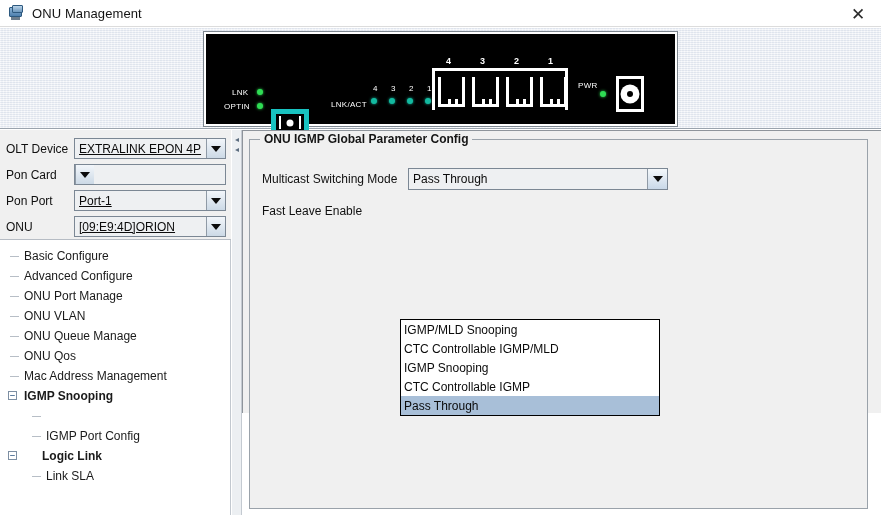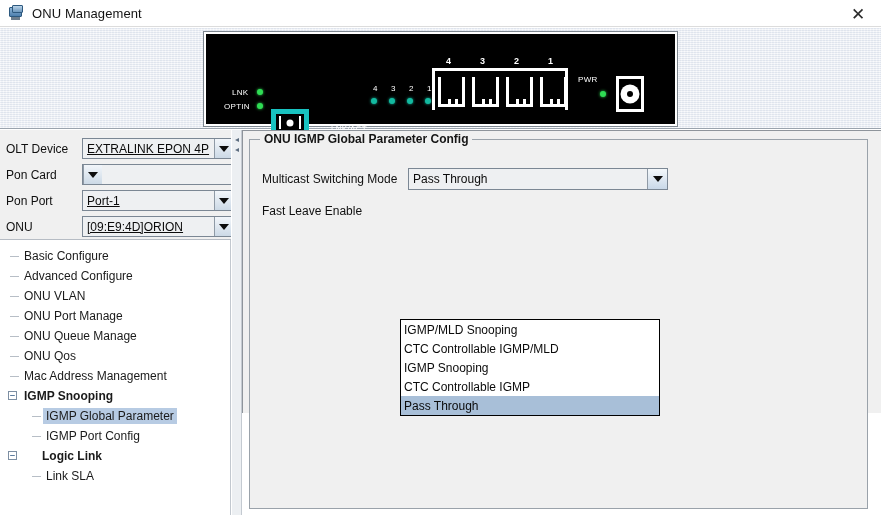--- a/index.html
+++ b/index.html
@@ -200,21 +200,21 @@
   }
   .form-box {
     position: absolute; left: 0; top: 0;
     width: 231px; height: 110px;
     background: #f0f0f0;
     border-bottom: 1px solid #b6bcc4;
   }
   .frow {
     position: absolute; left: 6px;
     height: 21px;
-    display: flex; align-items: center; gap: 8px;
+    display: flex; align-items: center;
   }
   .frow .flabel {
     width: 68px;
     font-size: 12px;
     color: #101010;
   }
   .combo {
     position: relative;
     width: 152px; height: 21px;
     background: #eef0f2;
@@ -400,21 +400,21 @@
         <span class="led green" style="left:51px; top:69px;"></span>
 
         <span class="sc-conn">
           <span class="body"></span>
           <span class="bar-l"></span>
           <span class="bar-r"></span>
           <span class="dot"></span>
         </span>
         <span class="sc-tab"></span>
 
-        <span class="lbl" style="left:125px; top:66px;margin-top:24px;">LNK/ACT</span>
+        <span class="lbl" style="left:125px; top:66px;">LNK/ACT</span>
         <span class="lbl" style="left:167px; top:50px;">4</span>
         <span class="lbl" style="left:185px; top:50px;">3</span>
         <span class="lbl" style="left:203px; top:50px;">2</span>
         <span class="lbl" style="left:221px; top:50px;">1</span>
         <span class="led teal" style="left:165px; top:64px;"></span>
         <span class="led teal" style="left:183px; top:64px;"></span>
         <span class="led teal" style="left:201px; top:64px;"></span>
         <span class="led teal" style="left:219px; top:64px;"></span>
 
         <span class="port-num" style="left:240px; top:22px;">4</span>
@@ -429,21 +429,21 @@
               <span class="foot"></span>
             </span>
           <span class="port" style="left:71px;">
               <span class="foot"></span>
             </span>
           <span class="port" style="left:105px;">
               <span class="foot"></span>
             </span>
         </div>
 
-        <span class="lbl" style="left:372px; top:41px;text-align:right;">PWR</span>
+        <span class="lbl" style="left:372px; top:47px;text-align:right;">PWR</span>
         <span class="led green" style="left:394px; top:57px;"></span>
         <span class="pwr-jack">
           <span class="ring"></span>
             <span class="hole"></span>
         </span>
 
       </div>
     </div>
   </div>
 
@@ -499,45 +499,44 @@
             <div class="tnode">
               <span class="dash" style="left: 10px; top: 10px;"></span>
               <span class="tlabel" style="left: 21px;">Basic Configure</span>
             </div>
             <div class="tnode">
               <span class="dash" style="left: 10px; top: 10px;"></span>
               <span class="tlabel" style="left: 21px;">Advanced Configure</span>
             </div>
             <div class="tnode">
               <span class="dash" style="left: 10px; top: 10px;"></span>
+              <span class="tlabel" style="left: 21px;">ONU Port Manage</span>
+            </div>
+            <div class="tnode">
+              <span class="dash" style="left: 10px; top: 10px;"></span>
               <span class="tlabel" style="left: 21px;">ONU VLAN</span>
-            </div>
-            <div class="tnode">
-              <span class="dash" style="left: 10px; top: 10px;"></span>
-              <span class="tlabel" style="left: 21px;">ONU Port Manage</span>
             </div>
             <div class="tnode">
               <span class="dash" style="left: 10px; top: 10px;"></span>
               <span class="tlabel" style="left: 21px;">ONU Queue Manage</span>
             </div>
             <div class="tnode">
               <span class="dash" style="left: 10px; top: 10px;"></span>
               <span class="tlabel" style="left: 21px;">ONU Qos</span>
             </div>
             <div class="tnode">
               <span class="dash" style="left: 10px; top: 10px;"></span>
               <span class="tlabel" style="left: 21px;">Mac Address Management</span>
             </div>
             <div class="tnode">
               <span class="handle" style="left: 8px; top: 5px;">−</span>
               <span class="tlabel bold" style="left: 21px;">IGMP Snooping</span>
             </div>
             <div class="tnode">
               <span class="dash" style="left: 32px; top: 10px;"></span>
-              <span class="tlabel sel" style="left: 43px;">IGMP Global Parameter</span>
             </div>
             <div class="tnode">
               <span class="dash" style="left: 32px; top: 10px;"></span>
               <span class="tlabel" style="left: 43px;">IGMP Port Config</span>
             </div>
             <div class="tnode">
               <span class="handle" style="left: 8px; top: 5px;">−</span>
               <span class="tlabel bold" style="left: 39px;">Logic Link</span>
             </div>
             <div class="tnode">

